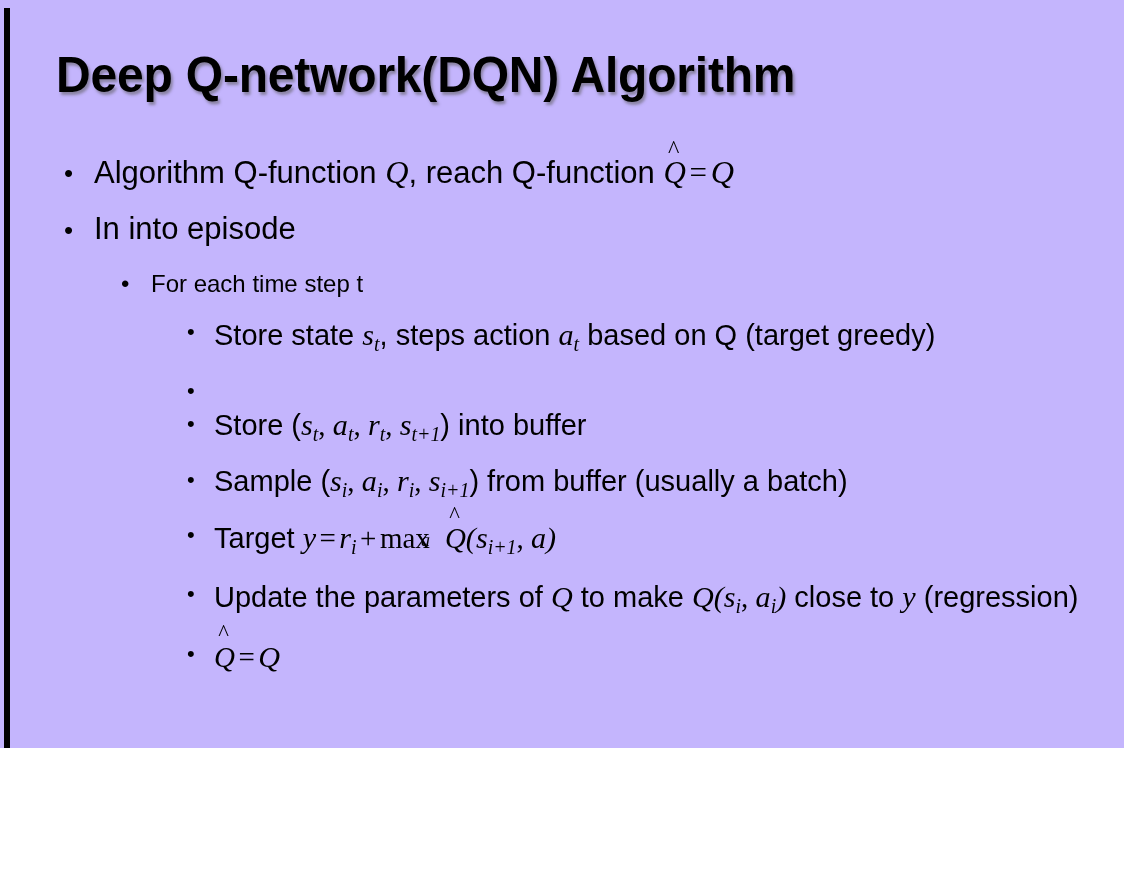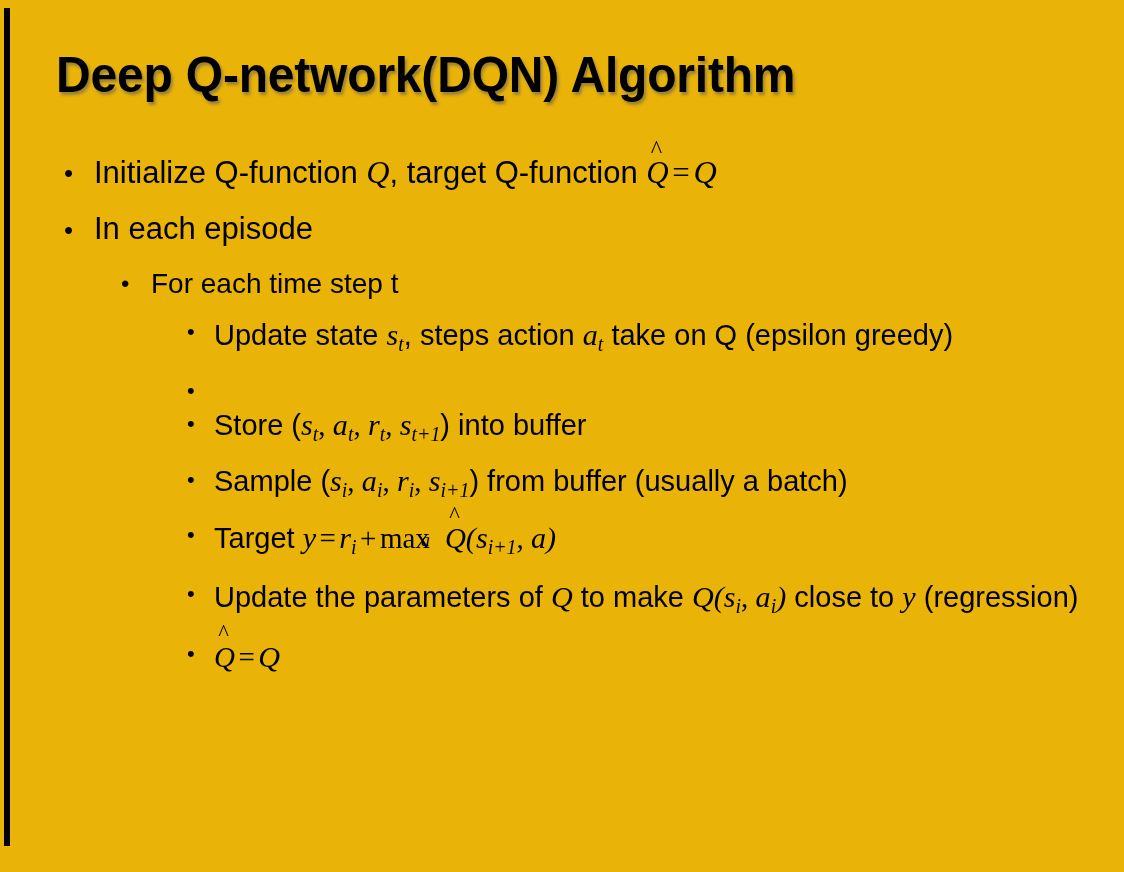--- a/index.html
+++ b/index.html
@@ -6,22 +6,22 @@
     margin: 0;
     padding: 0;
     background: #ffffff;
   }
   body {
     font-family: "Liberation Sans", sans-serif;
   }
   .slide {
     position: relative;
     width: 1124px;
-    height: 872px;
-    background: #eab308;
+    height: 748px;
+    background: #c4b5fd;
     overflow: hidden;
   }
   
   .left-accent-bar {
     position: absolute;
     left: 4px;
     top: 8px;
     width: 6px;
     height: 838px;
     background: #000000;
@@ -71,21 +71,21 @@
   .lvl1 .bullet-dot { width: 30px; font-size: 26px; padding-top: 12px; }
   .lvl1 .bullet-text {
     font-size: 31px;
     line-height: 48px;
     max-width: 930px;
   }
   
   .lvl2 { padding-left: 121px; margin-bottom: 4px; }
   .lvl2 .bullet-dot { width: 30px; font-size: 24px; padding-top: 11px; }
   .lvl2 .bullet-text {
-    font-size: 28px;
+    font-size: 24px;
     line-height: 46px;
     max-width: 880px;
   }
   
   .lvl3 { padding-left: 187px; margin-bottom: 1px; }
   .lvl3 .bullet-dot { width: 27px; font-size: 22px; padding-top: 10px; }
   .lvl3 .bullet-text {
     font-size: 29px;
     line-height: 45px;
     max-width: 880px;
@@ -150,36 +150,36 @@
 <div class="slide">
 
   <div class="left-accent-bar"></div>
 
   <div class="slide-title">Deep Q-network(DQN) Algorithm</div>
 
   <div class="body-list">
 
     <div class="bullet-row lvl1">
       <span class="bullet-dot">•</span>
-      <span class="bullet-text"><span>Initialize Q-function </span><span class="m">Q</span><span>, target Q-function </span><span class="hatwrap"><span class="hat">^</span><span>Q</span></span><span class="mr opsp">=</span><span class="m">Q</span></span>
+      <span class="bullet-text"><span>Algorithm Q-function </span><span class="m">Q</span><span>, reach Q-function </span><span class="hatwrap"><span class="hat">^</span><span>Q</span></span><span class="mr opsp">=</span><span class="m">Q</span></span>
     </div>
 
     <div class="bullet-row lvl1">
       <span class="bullet-dot">•</span>
-      <span class="bullet-text">In each episode</span>
+      <span class="bullet-text">In into episode</span>
     </div>
 
     <div class="bullet-row lvl2">
       <span class="bullet-dot">•</span>
       <span class="bullet-text">For each time step t</span>
     </div>
 
     <div class="bullet-row lvl3 tall">
       <span class="bullet-dot">•</span>
-      <span class="bullet-text"><span>Update state </span><span class="m"><span>s</span><span class="sub">t</span></span><span>, steps action </span><span class="m"><span>a</span><span class="sub">t</span></span><span> take on Q (epsilon greedy)</span></span>
+      <span class="bullet-text"><span>Store state </span><span class="m"><span>s</span><span class="sub">t</span></span><span>, steps action </span><span class="m"><span>a</span><span class="sub">t</span></span><span> based on Q (target greedy)</span></span>
     </div>
 
     <div class="bullet-row lvl3">
       <span class="bullet-dot">•</span>
     </div>
 
     <div class="bullet-row lvl3">
       <span class="bullet-dot">•</span>
       <span class="bullet-text"><span>Store (</span><span class="m"><span>s</span><span class="sub">t</span></span><span class="mr">, </span><span class="m"><span>a</span><span class="sub">t</span></span><span class="mr">, </span><span class="m"><span>r</span><span class="sub">t</span></span><span class="mr">, </span><span class="m"><span>s</span><span class="sub">t+1</span></span><span>) into buffer</span></span>
     </div>

